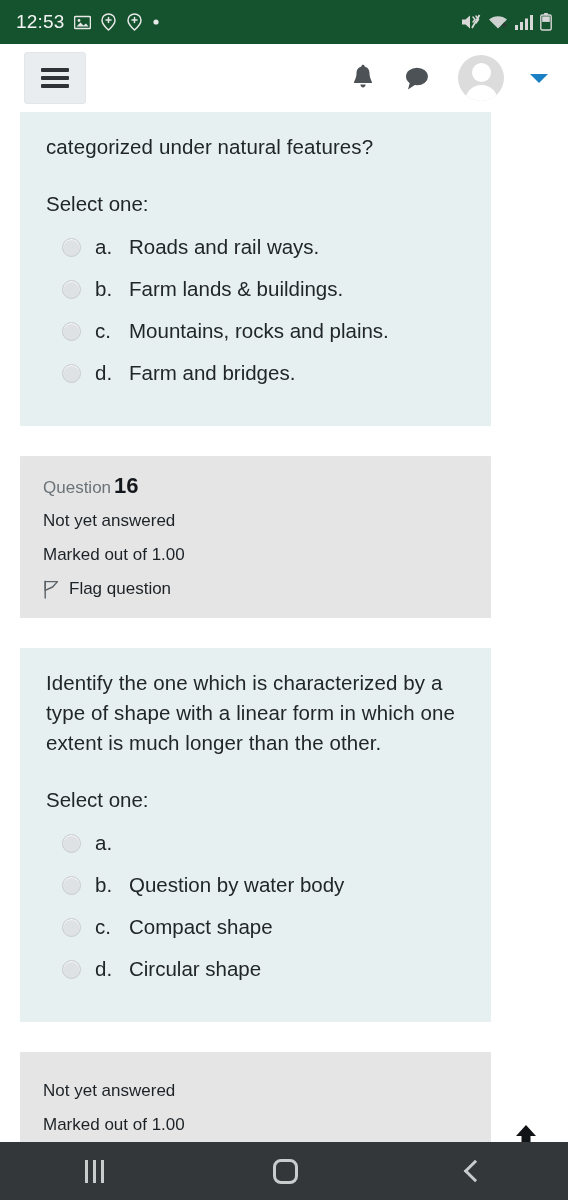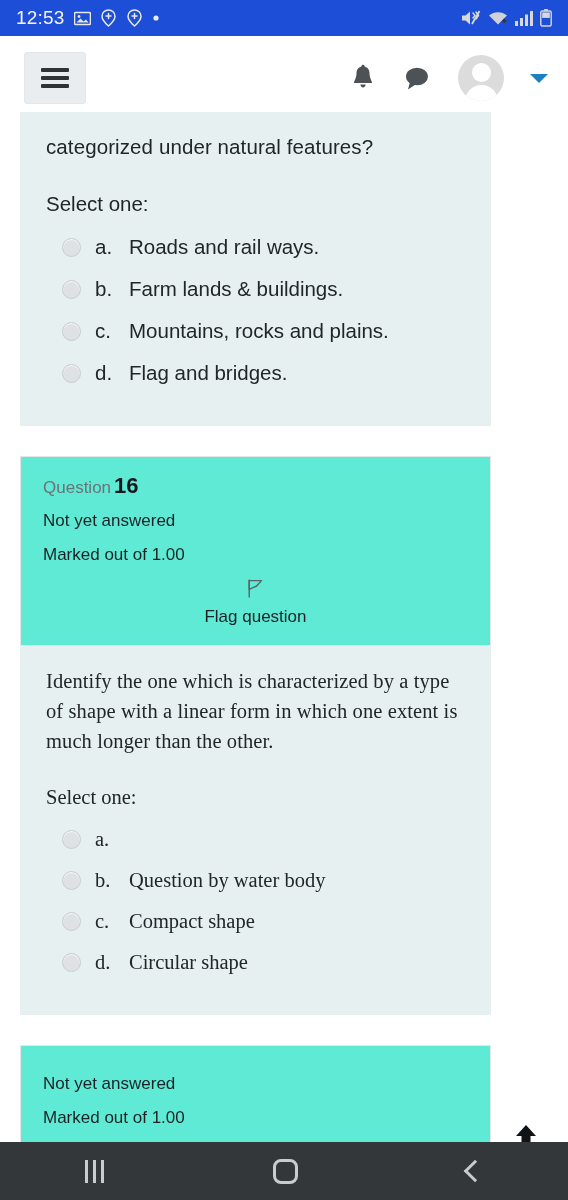--- a/index.html
+++ b/index.html
@@ -6,22 +6,22 @@
   html, body {
     width: 568px; height: 1200px;
     background: #ffffff;
     font-family: "Liberation Sans", "DejaVu Sans", sans-serif;
     overflow: hidden;
   }
   .phone { position: relative; width: 568px; height: 1200px; background: #fff; }
 
   
   .statusbar {
-    position: absolute; top: 0; left: 0; width: 568px; height: 36px;
-    background: #1d4ed8; display: flex; align-items: center;
+    position: absolute; top: 0; left: 0; width: 568px; height: 44px;
+    background: #14532d; display: flex; align-items: center;
     padding: 0 16px; color: #f2f2f2;
   }
   .sb-left { display: flex; align-items: center; gap: 9px; }
   .sb-time { font-size: 19px; letter-spacing: .2px; color: #f4f4f4; }
   .sb-right { margin-left: auto; display: flex; align-items: center; gap: 7px; }
   .sb-ico { display: block; }
 
   
   .appbar {
     position: absolute; top: 44px; left: 0; width: 568px; height: 68px;
@@ -66,27 +66,27 @@
   .radio {
     width: 19px; height: 19px; border-radius: 50%;
     background: #dfe2e4; border: 1px solid #c9cdd0; flex: 0 0 auto;
     box-shadow: inset 0 1px 1px rgba(255,255,255,.8);
   }
   .opt-letter { width: 34px; margin-left: 14px; font-size: 20.5px; color: #21262b; }
   .opt-label { font-size: 20.5px; color: #21262b; }
 
   
   .infobox {
-    margin: 30px 20px 0 20px; background: #5eead4; border: 1px solid #e3e7ea;
+    margin: 30px 20px 0 20px; background: #e5e5e5; border: 1px solid #e3e7ea;
     padding: 16px 22px 18px 22px;
   }
   .qnum { font-size: 17px; color: #6b7378; margin-bottom: 12px; }
   .qnum b { font-size: 22px; color: #14181c; font-weight: 700; margin-left: 3px; }
   .info-line { font-size: 17px; color: #1d2226; margin-bottom: 14px; margin-top: 12px; }
-  .flagrow { display: flex; align-items: center; gap: 9px; flex-direction: column; }
+  .flagrow { display: flex; align-items: center; gap: 9px; }
   .flag-label { font-size: 17px; color: #1d2226; }
 
   
   .scrolltop {
     position: absolute; right: 22px; bottom: 44px; width: 40px; height: 40px;
     display: flex; align-items: center; justify-content: center;
   }
 
   
   .navbar {
@@ -185,41 +185,41 @@
           <span class="opt-label">Farm lands &amp; buildings.</span>
         </div>
         <div class="opt">
           <span class="radio"></span>
           <span class="opt-letter">c.</span>
           <span class="opt-label">Mountains, rocks and plains.</span>
         </div>
         <div class="opt">
           <span class="radio"></span>
           <span class="opt-letter">d.</span>
-          <span class="opt-label">Flag and bridges.</span>
+          <span class="opt-label">Farm and bridges.</span>
         </div>
       </div>
     </div>
 
     <div class="infobox">
       <div class="qnum">
         <span>Question</span><b>16</b>
       </div>
       <div class="info-line">Not yet answered</div>
       <div class="info-line">Marked out of 1.00</div>
       <div class="flagrow">
         <svg width="17" height="19" viewBox="0 0 17 19">
           <path d="M2.2 1.2 L2.2 18" stroke="#5b6368" stroke-width="1.4" stroke-linecap="round"></path>
           <path d="M2.2 1.6 L14.5 1.6 L9.6 7 L2.2 10.4 Z" fill="none" stroke="#5b6368" stroke-width="1.4" stroke-linejoin="round"></path>
         </svg>
         <span class="flag-label">Flag question</span>
       </div>
     </div>
 
-    <div class="qbox" style="font-family:Liberation Serif, serif;">
+    <div class="qbox" style="margin-top:30px;">
       <div class="qtext">Identify the one which is characterized by a type of shape with a linear form in which one extent is much longer than the other.</div>
       <div class="select-one">Select one:</div>
       <div class="opts">
         <div class="opt">
           <span class="radio"></span>
           <span class="opt-letter">a.</span>
         </div>
         <div class="opt">
           <span class="radio"></span>
           <span class="opt-letter">b.</span>

